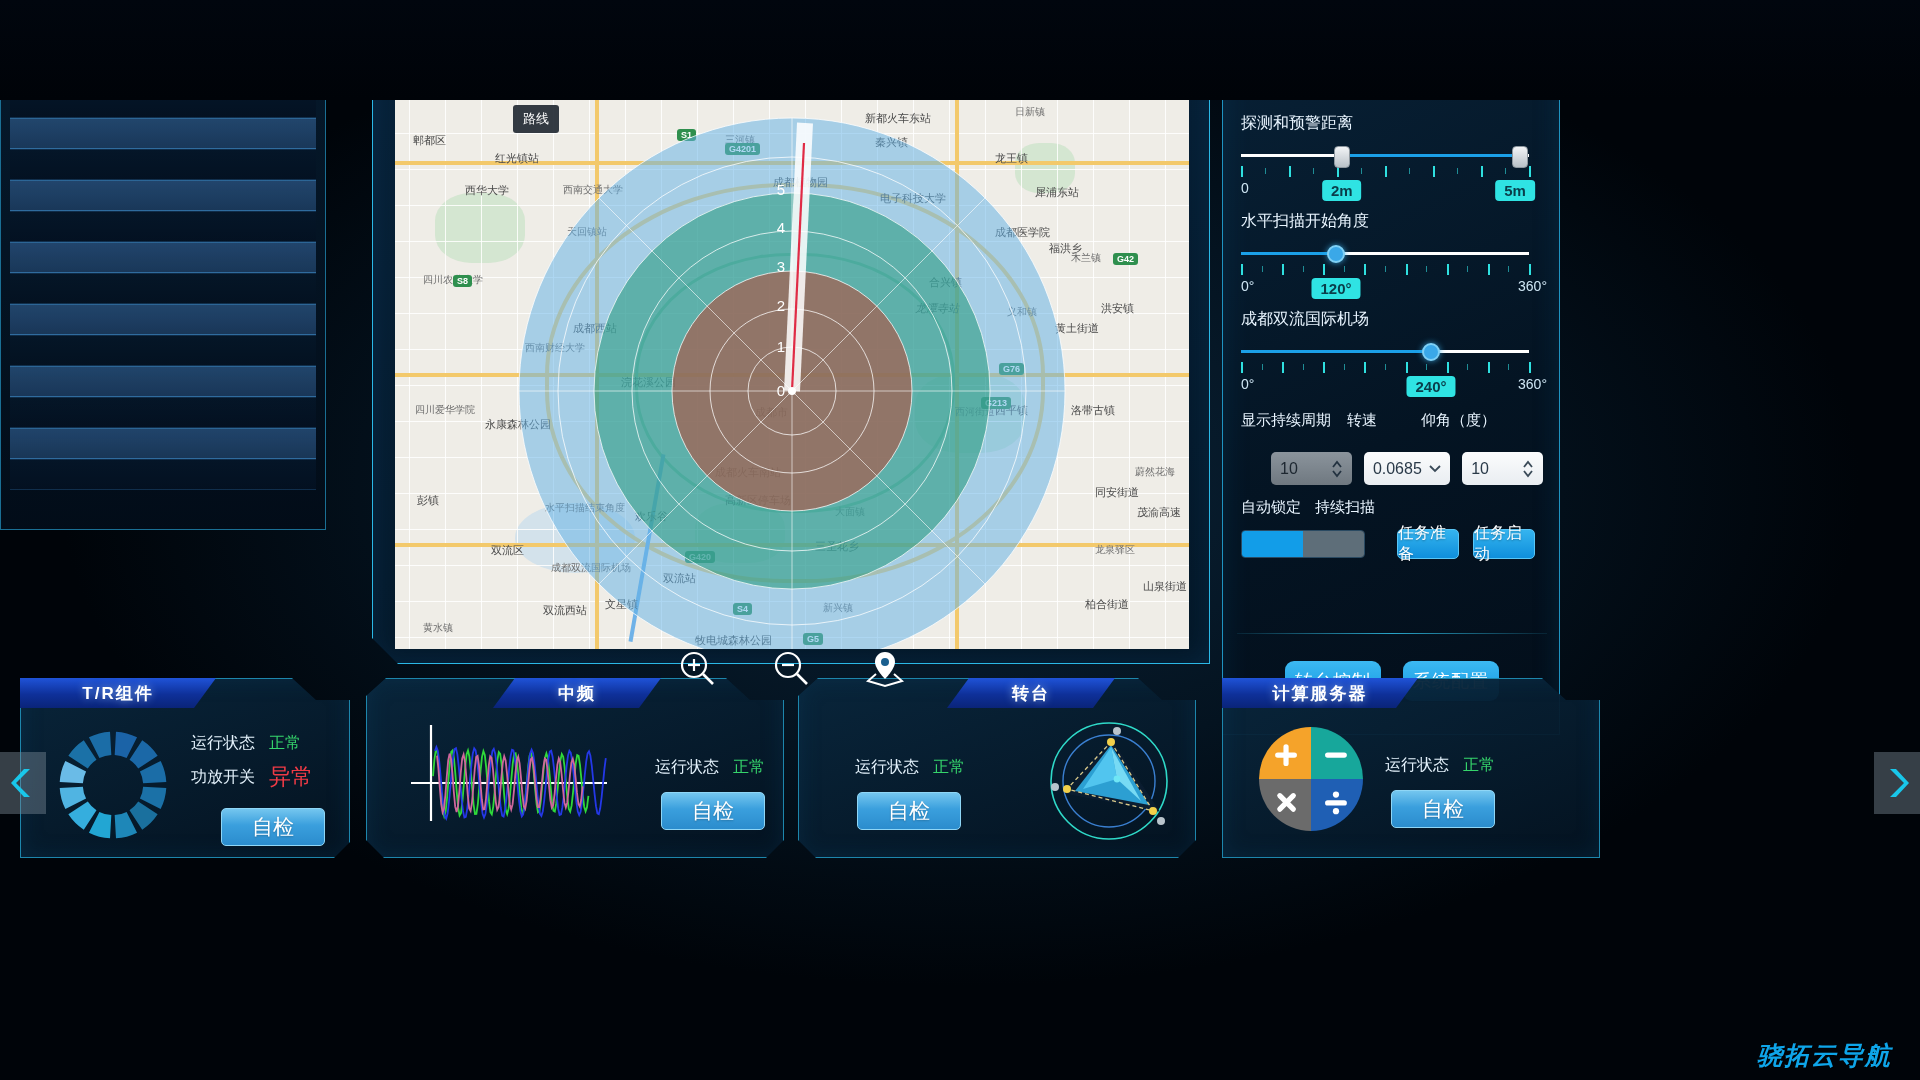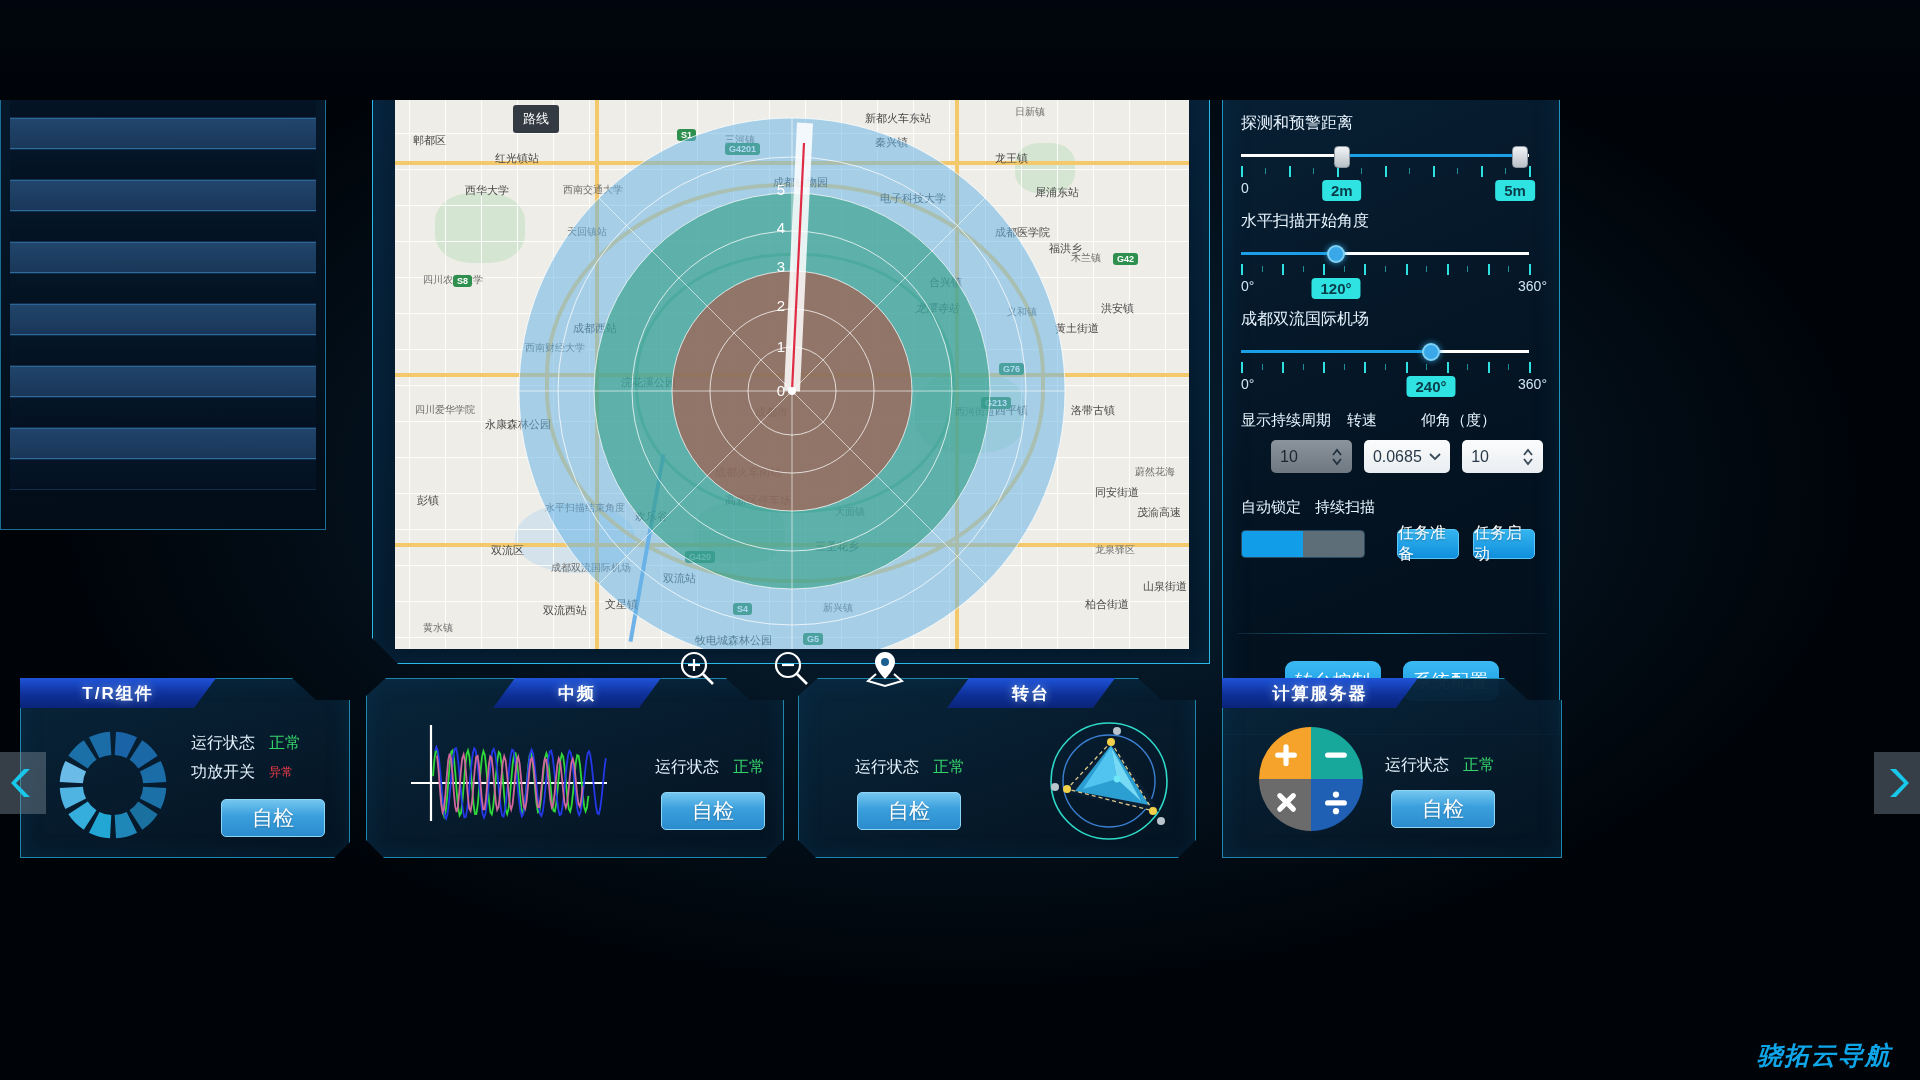--- a/index.html
+++ b/index.html
@@ -215,21 +215,21 @@
   .bhead {
     position:absolute; top:-1px; height:30px;
     background: linear-gradient(180deg,#1f53d8 0%, #0e3099 55%, #0a2479 100%);
     color:#fff; font-size:17px; font-weight:bold; letter-spacing:2px;
     display:flex; align-items:center; justify-content:center;
     text-shadow:0 0 8px rgba(170,215,255,.7);
   }
   .status-row { display:flex; align-items:center; gap:14px; white-space:nowrap; }
   .st-label { color:#e3f1fb; font-size:16px; }
   .st-ok { color:#35d46b; font-size:16px; }
-  .st-bad { color:#ef3b46; font-size:12px; }
+  .st-bad { color:#ef3b46; font-size:22px; }
   .selfcheck {
     width:104px; height:38px; border-radius:5px;
     background: linear-gradient(180deg,#74c6ef 0%, #3a9fdd 45%, #2b8ccd 100%);
     color:#fff; font-size:21px; display:flex; align-items:center; justify-content:center;
     cursor:pointer; border:1px solid #8fd6f6;
     text-shadow:0 1px 2px rgba(0,0,0,.25);
   }
 
   
   .navarrow {
@@ -549,21 +549,21 @@
       <div class="sval" id="he-v" style="left: 190px; text-align: center;">240°</div>
     </div>
   </div>
 
   <div class="sect" style="top:350px;">
     <div style="display:flex; align-items:baseline; gap:16px;">
       <span class="field-label">显示持续周期</span>
       <span class="field-label">转速</span>
       <span class="field-label" style="margin-left:28px;">仰角（度）</span>
     </div>
-    <div style="display:flex; gap:12px; margin-top:10px;padding-left:30px;">
+    <div style="display:flex; gap:12px; margin-top:22px;padding-left:30px;">
       <div class="stepper grey" style="width:88px;">
         <span>10</span>
         <svg width="12" height="20" viewBox="0 0 12 20">
           <path d="M2 8 L6 3 L10 8" fill="none" stroke="#233240" stroke-width="1.8"></path>
           <path d="M2 12 L6 17 L10 12" fill="none" stroke="#233240" stroke-width="1.8"></path>
         </svg>
       </div>
       <div class="stepper white" style="width:94px;">
         <span>0.0685</span>
         <svg width="12" height="9" viewBox="0 0 12 9">
@@ -677,21 +677,21 @@
     <circle cx="66" cy="25" r="4" fill="#f2d04a"></circle>
     <circle cx="108" cy="94" r="4" fill="#f2d04a"></circle>
     <circle cx="22" cy="72" r="4" fill="#f2d04a"></circle>
     <circle cx="72" cy="14" r="4" fill="#b9c4cc"></circle>
     <circle cx="116" cy="104" r="4" fill="#b9c4cc"></circle>
     <circle cx="10" cy="70" r="4" fill="#b9c4cc"></circle>
     <circle cx="72" cy="62" r="3.4" fill="#6fe6f5"></circle>
   </svg>
 </div>
 
-<div class="bpanel" id="bp4" style="left:1222px; width:340px;
+<div class="bpanel" id="bp4" style="left:1222px; width:378px;
      clip-path: polygon(0 0, calc(100% - 58px) 0, calc(100% - 34px) 22px, 100% 22px, 100% 100%, 0 100%);">
   <div class="bhead" style="left:-1px; width:196px; clip-path: polygon(0 0, 100% 0, calc(100% - 22px) 100%, 0 100%);">计算服务器</div>
   <svg style="position:absolute; left:36px; top:48px; width:104px; height:104px;" viewBox="0 0 100 100">
     <path d="M50 50 L50 0 A50 50 0 0 0 0 50 Z" fill="#f5a32a"></path>
     <path d="M50 50 L100 50 A50 50 0 0 0 50 0 Z" fill="#17a79b"></path>
     <path d="M50 50 L0 50 A50 50 0 0 0 50 100 Z" fill="#6b6b6b"></path>
     <path d="M50 50 L50 100 A50 50 0 0 0 100 50 Z" fill="#1f5fb4"></path>
     <g stroke="#fff" stroke-width="5" stroke-linecap="round">
       <line x1="18" y1="27" x2="34" y2="27"></line>
         <line x1="26" y1="19" x2="26" y2="35"></line>

